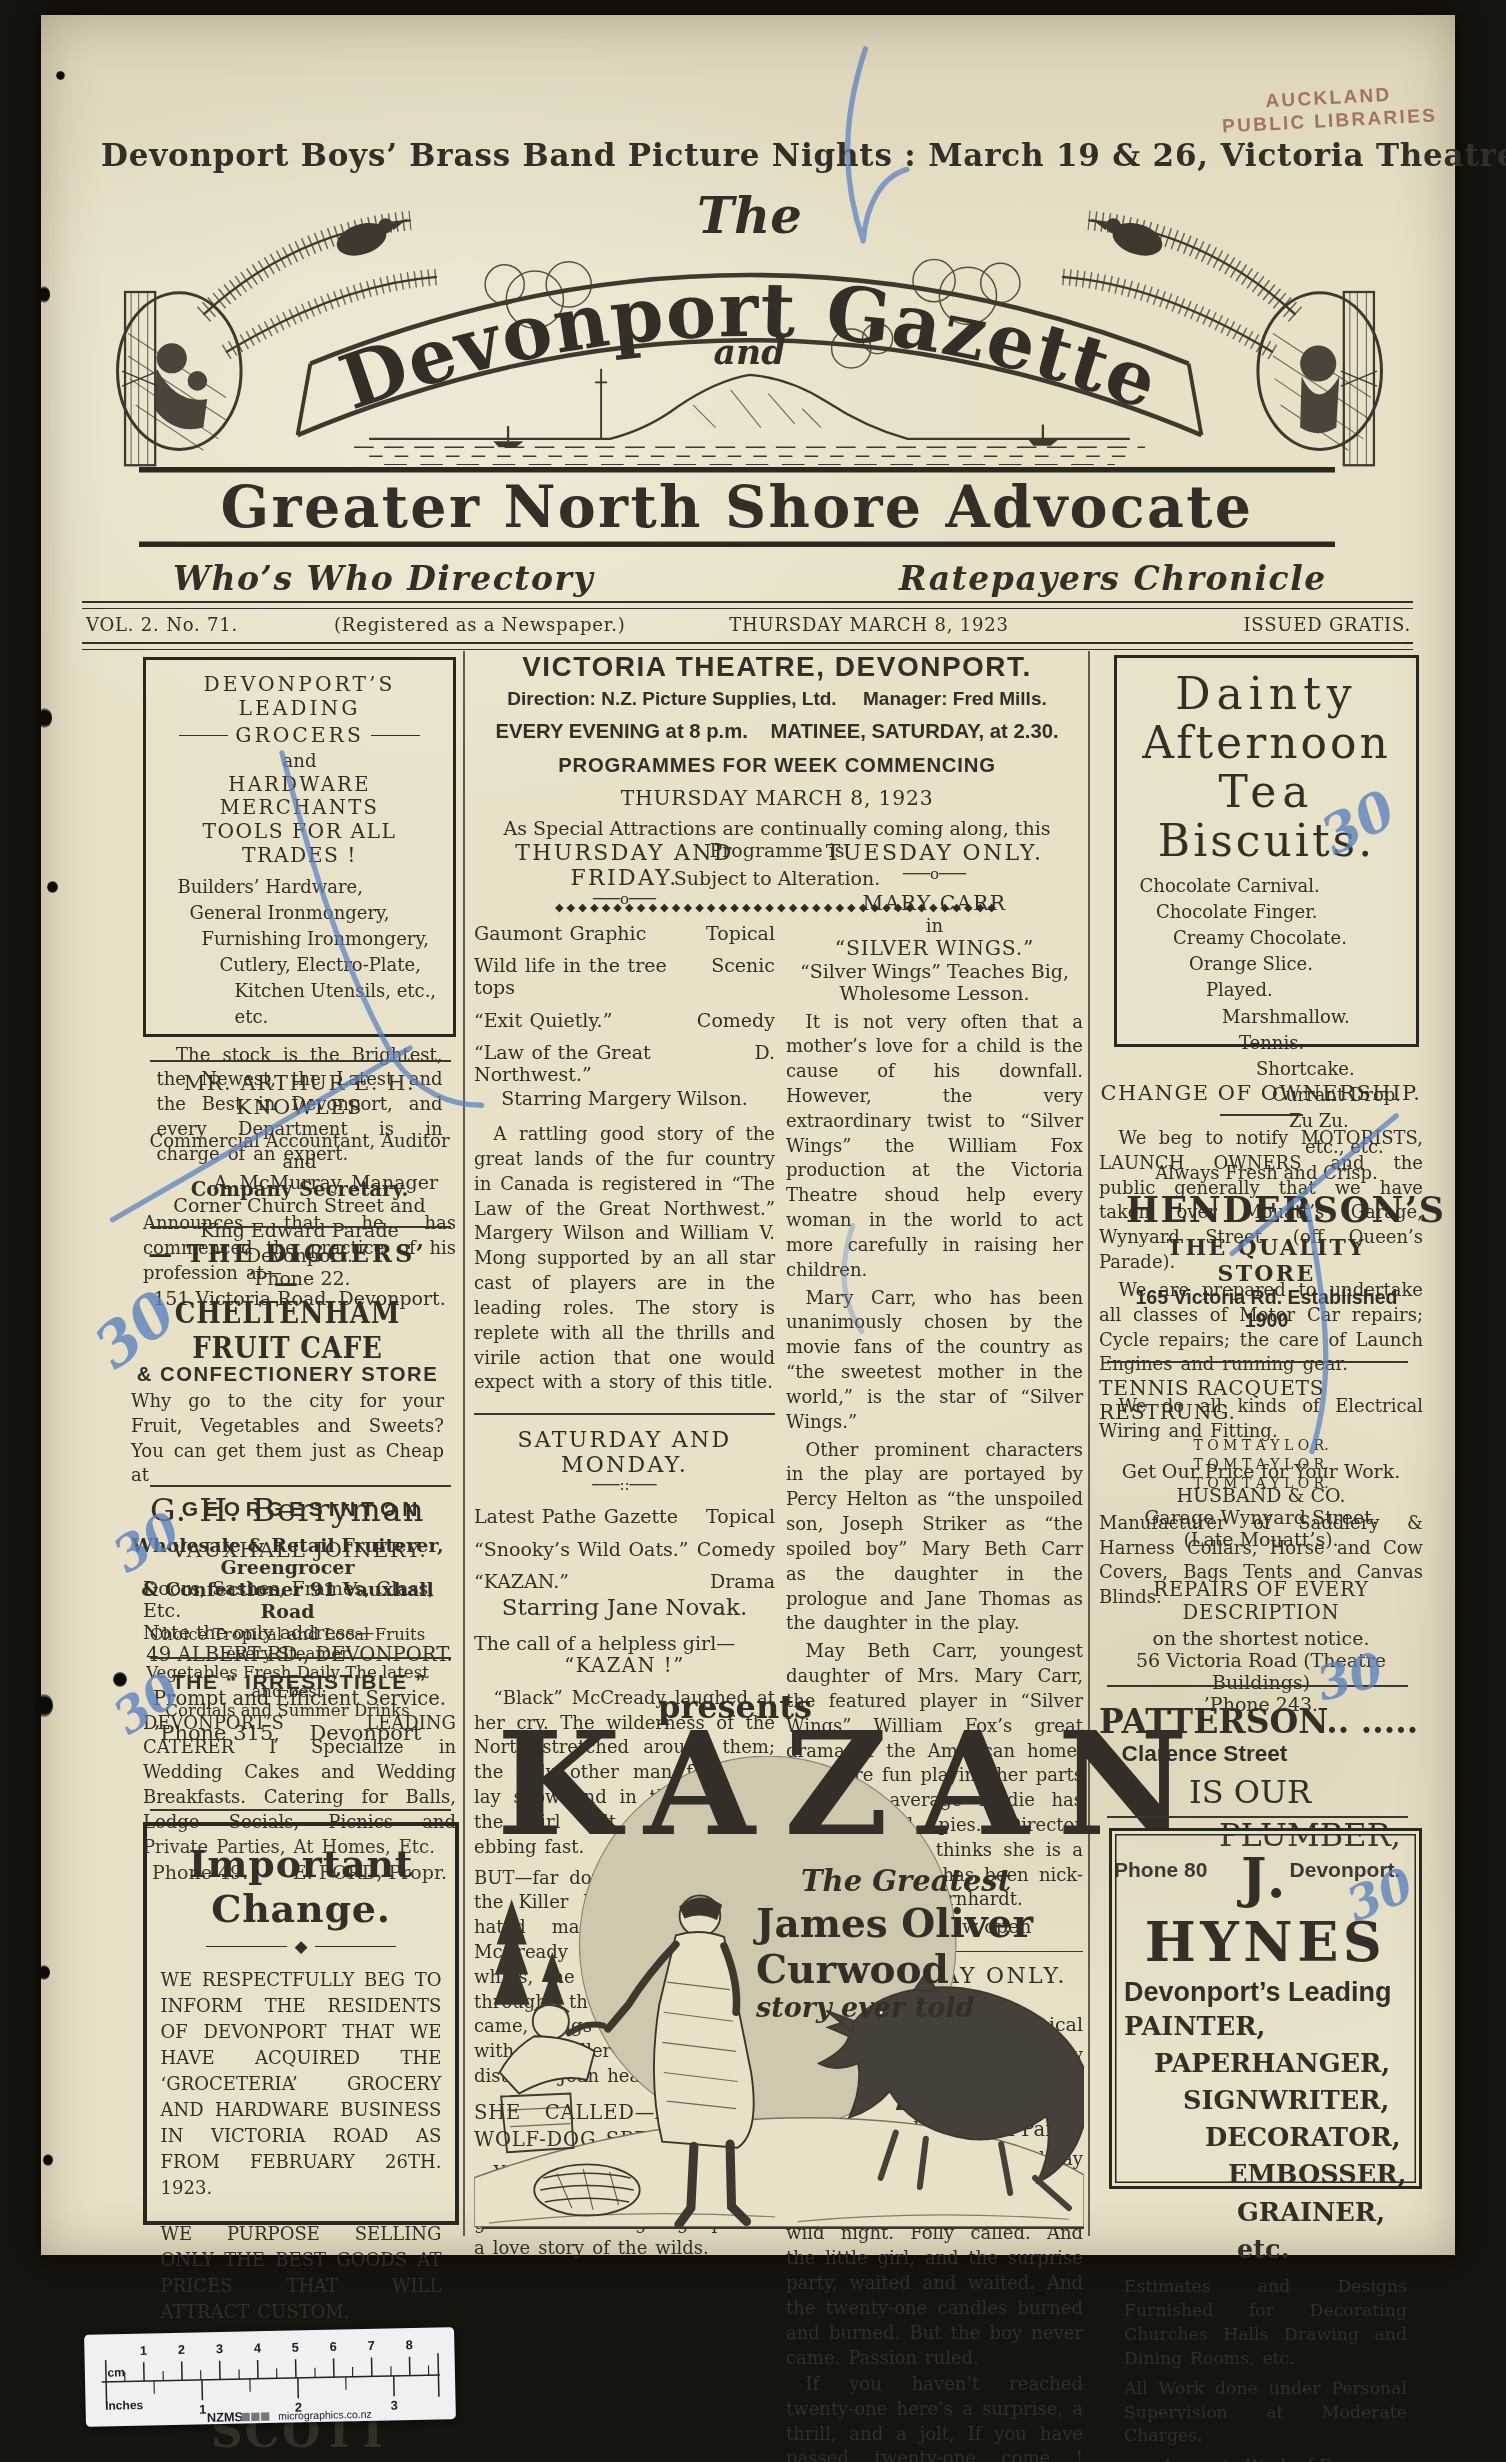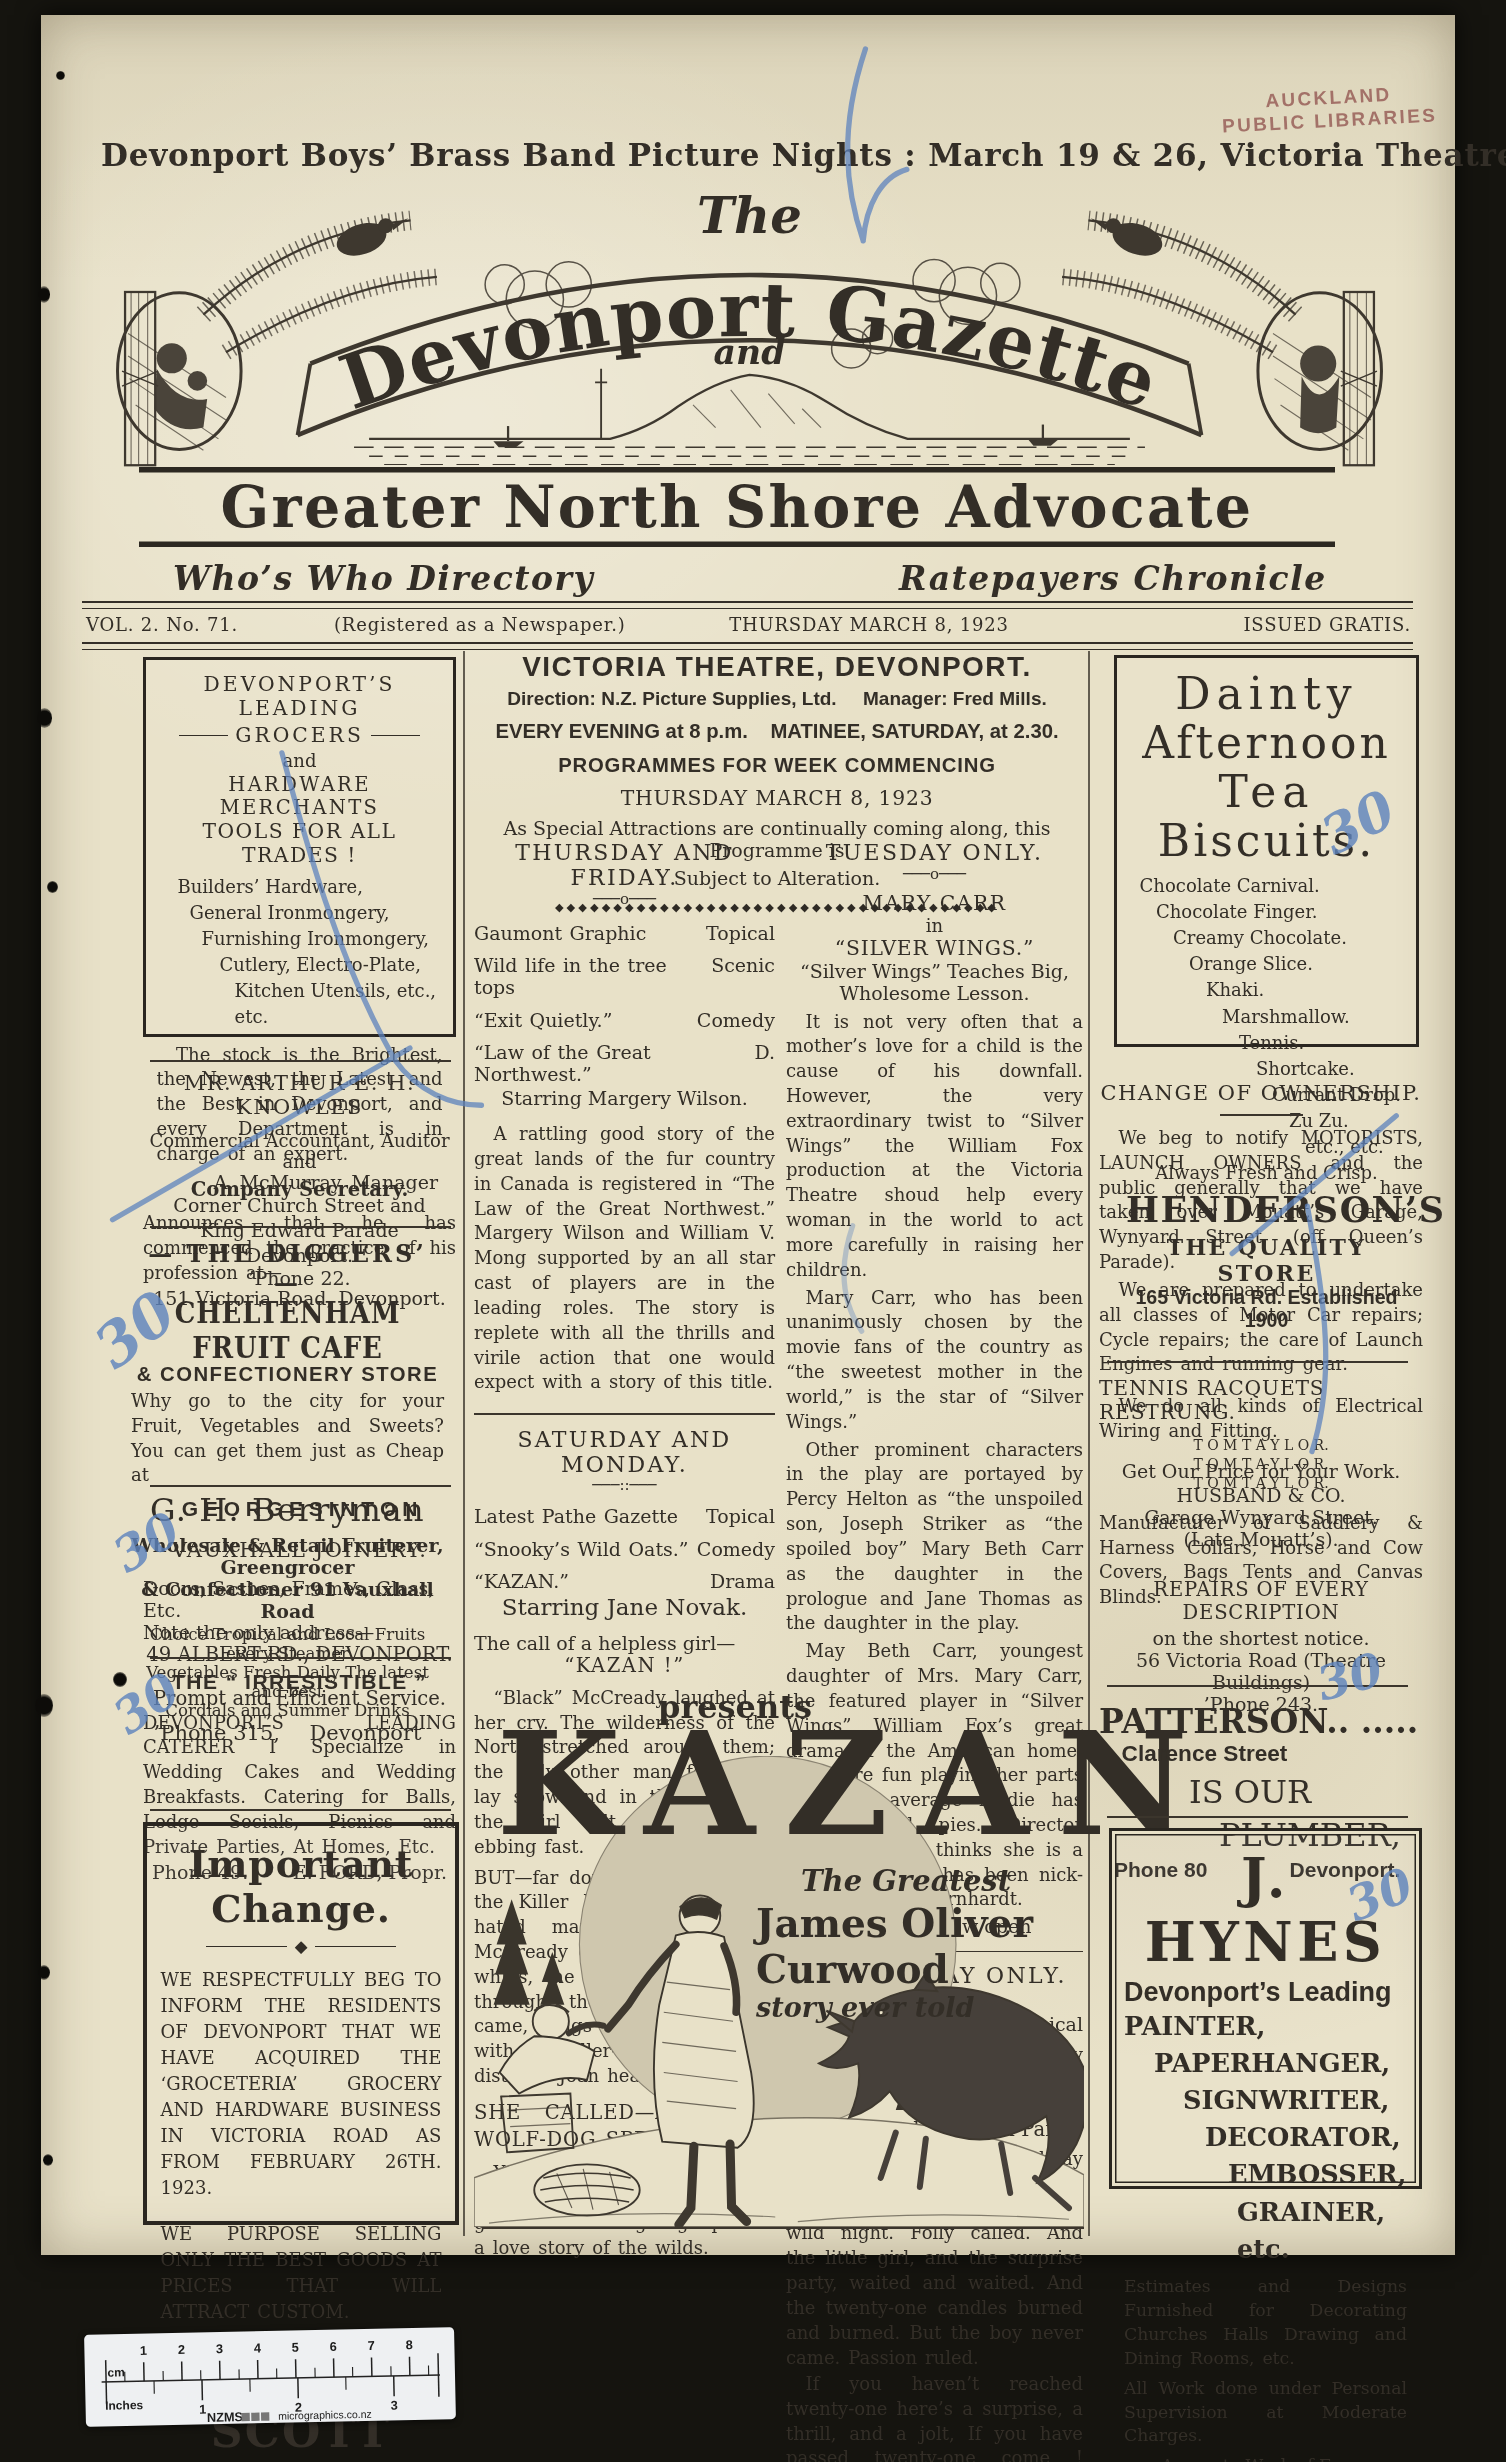--- a/index.html
+++ b/index.html
@@ -438,21 +438,21 @@
     <div class="adbox ctr" style="left:1073px;top:640px;width:305px;height:392px;border-width:3.8px;padding:10.5px 9px;box-sizing:border-box;">
       <div style="font-size:44px;letter-spacing:6px;line-height:1.12;">Dainty</div>
       <div style="font-size:44px;letter-spacing:3px;line-height:1.12;">Afternoon</div>
       <div style="font-size:44px;letter-spacing:6px;line-height:1.12;">Tea</div>
       <div style="font-size:44px;letter-spacing:3px;line-height:1.12;">Biscuits.</div>
       <div class="stair" style="text-align:left;margin-top:7.5px;font-size:17.3px;">
         <div style="padding-left:13.6px;">Chocolate  Carnival.</div>
         <div style="padding-left:30px;">Chocolate Finger.</div>
         <div style="padding-left:47px;">Creamy  Chocolate.</div>
         <div style="padding-left:63px;">Orange  Slice.</div>
-        <div style="padding-left:80px;">Khaki.</div>
+        <div style="padding-left:80px;">Played.</div>
         <div style="padding-left:96px;">Marshmallow.</div>
         <div style="padding-left:113px;">Tennis.</div>
         <div style="padding-left:130px;">Shortcake.</div>
         <div style="padding-left:146px;">Currant  Drop.</div>
         <div style="padding-left:163px;">Zu  Zu.</div>
         <div style="padding-left:179px;">etc.,  etc.</div>
       </div>
       <div style="font-size:18px;margin-top:1.5px;">Always  Fresh  and  Crisp.</div>
       <div style="font-size:35px;font-weight:bold;letter-spacing:1.5px;margin-top:6px;">HENDERSON’S</div>
       <div style="font-size:22px;font-weight:bold;letter-spacing:2.3px;margin-top:4.5px;">THE  QUALITY  STORE</div>

